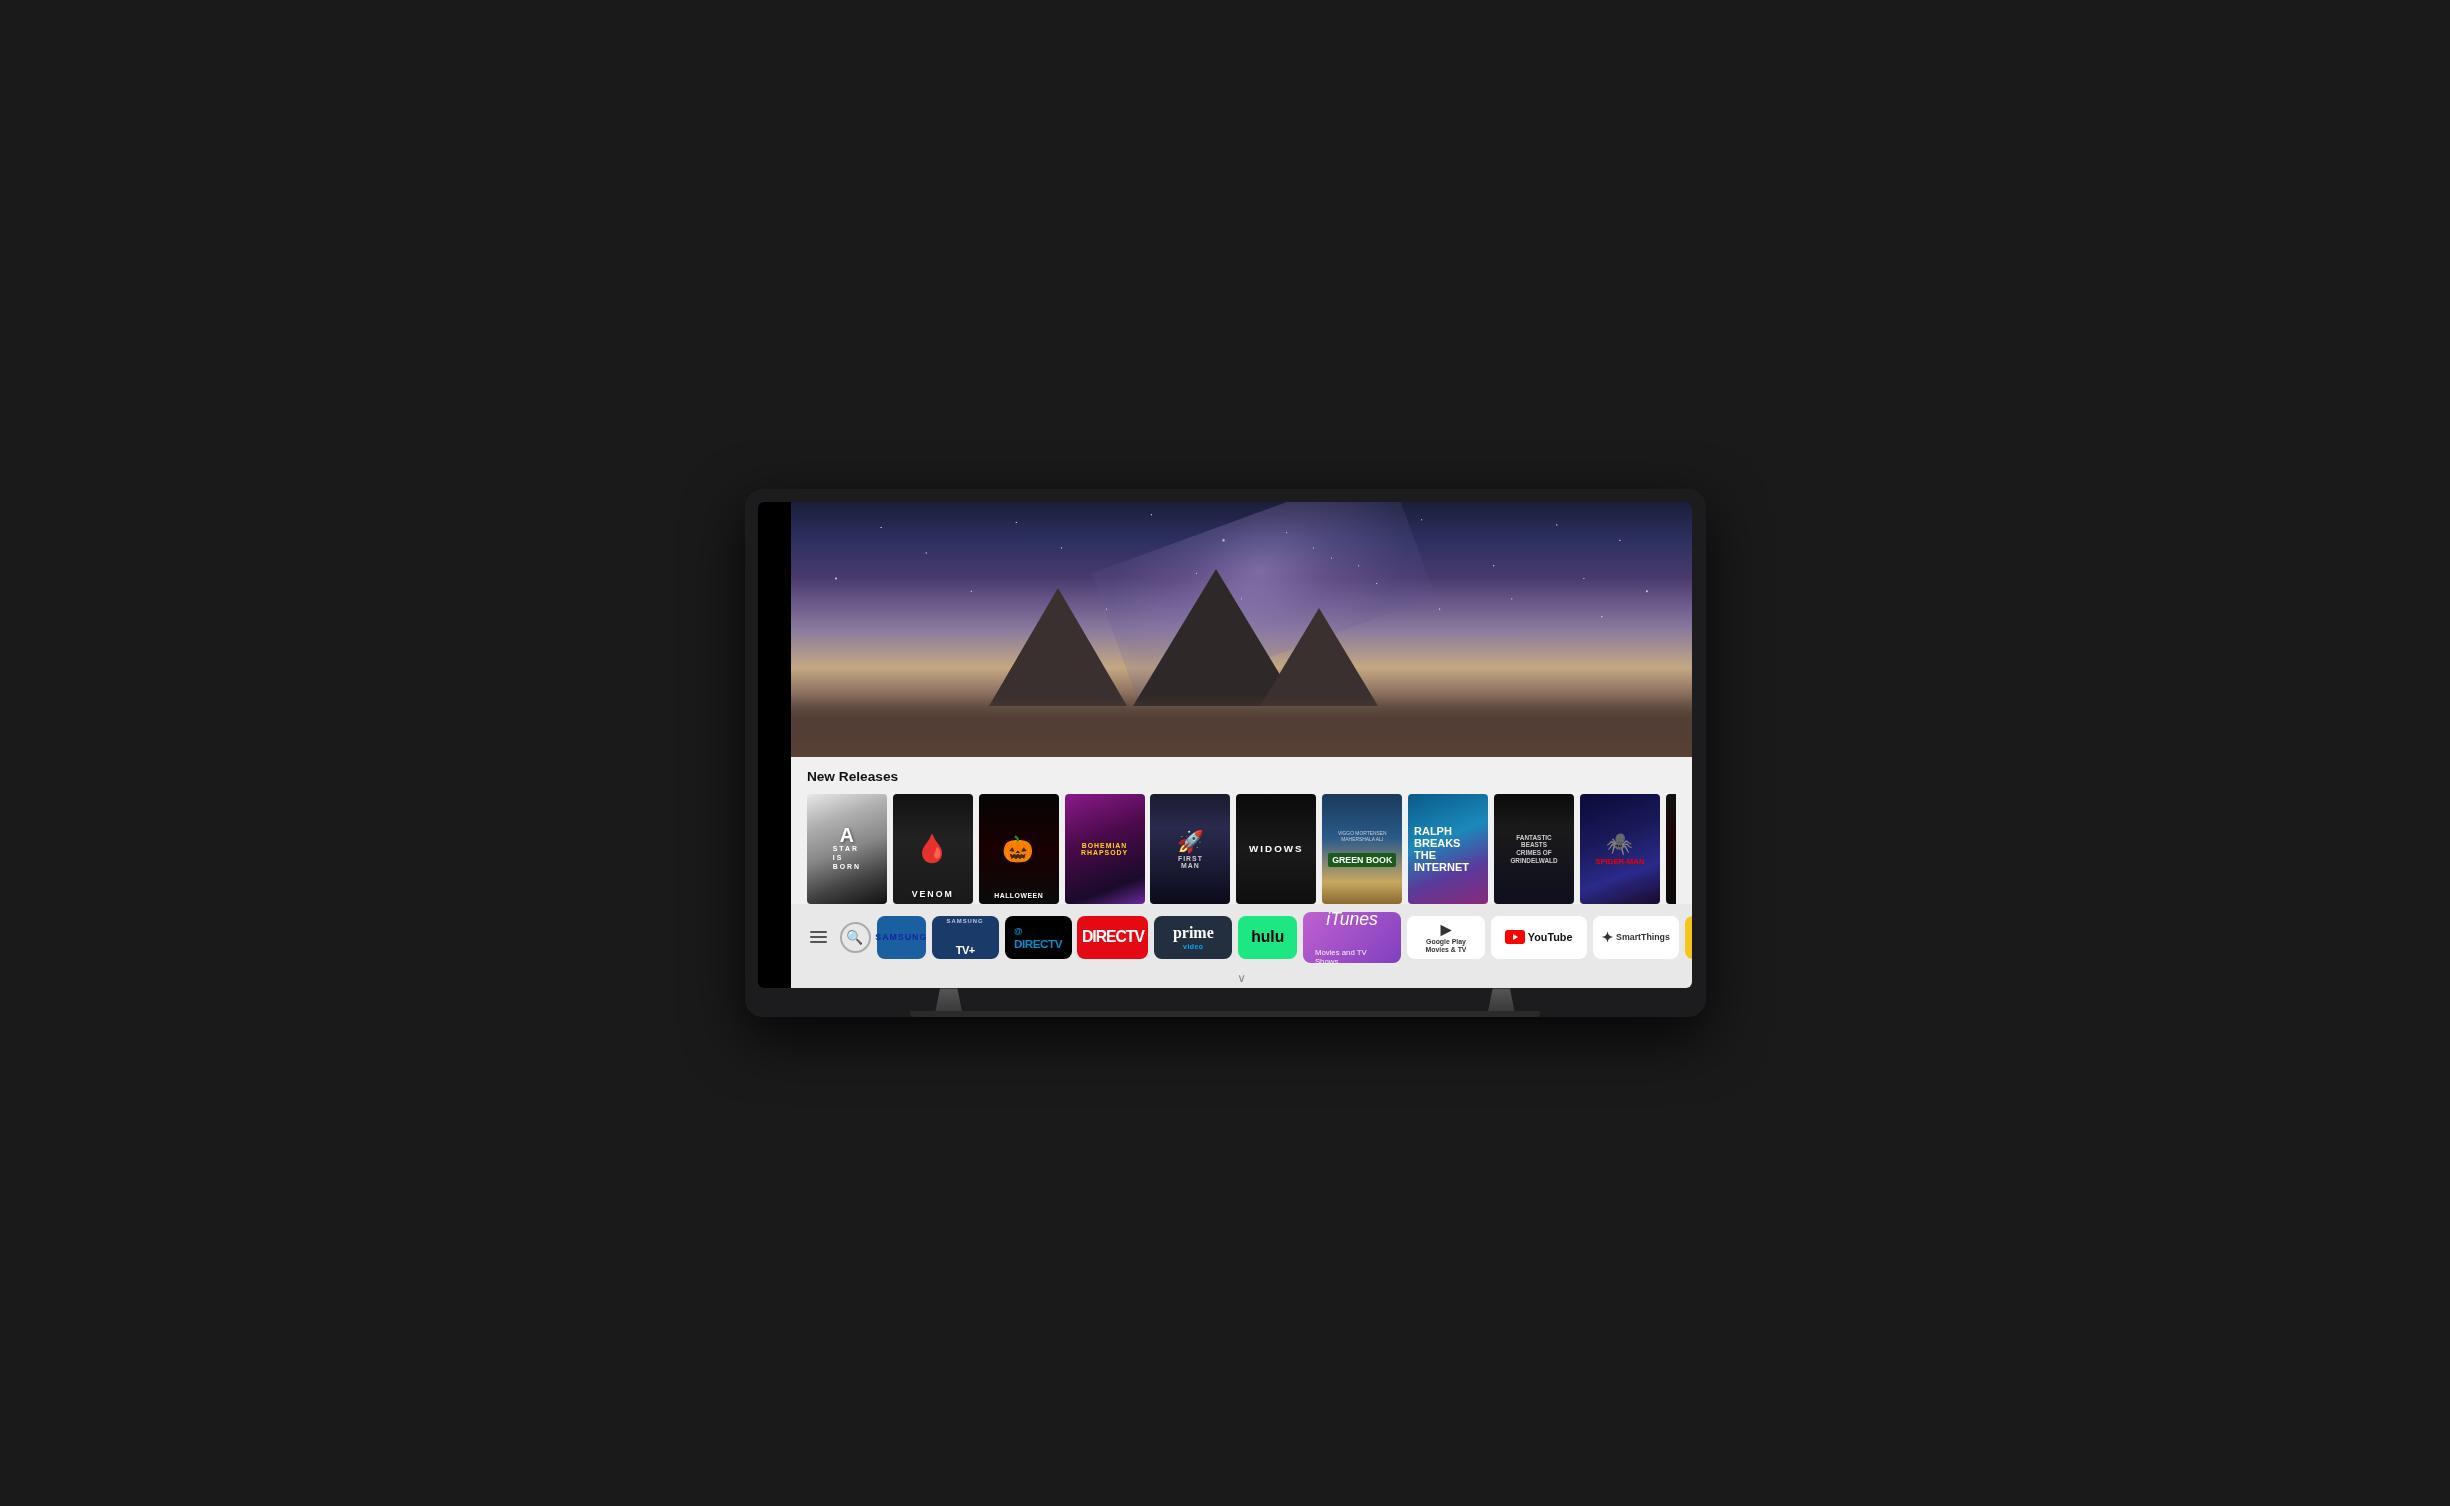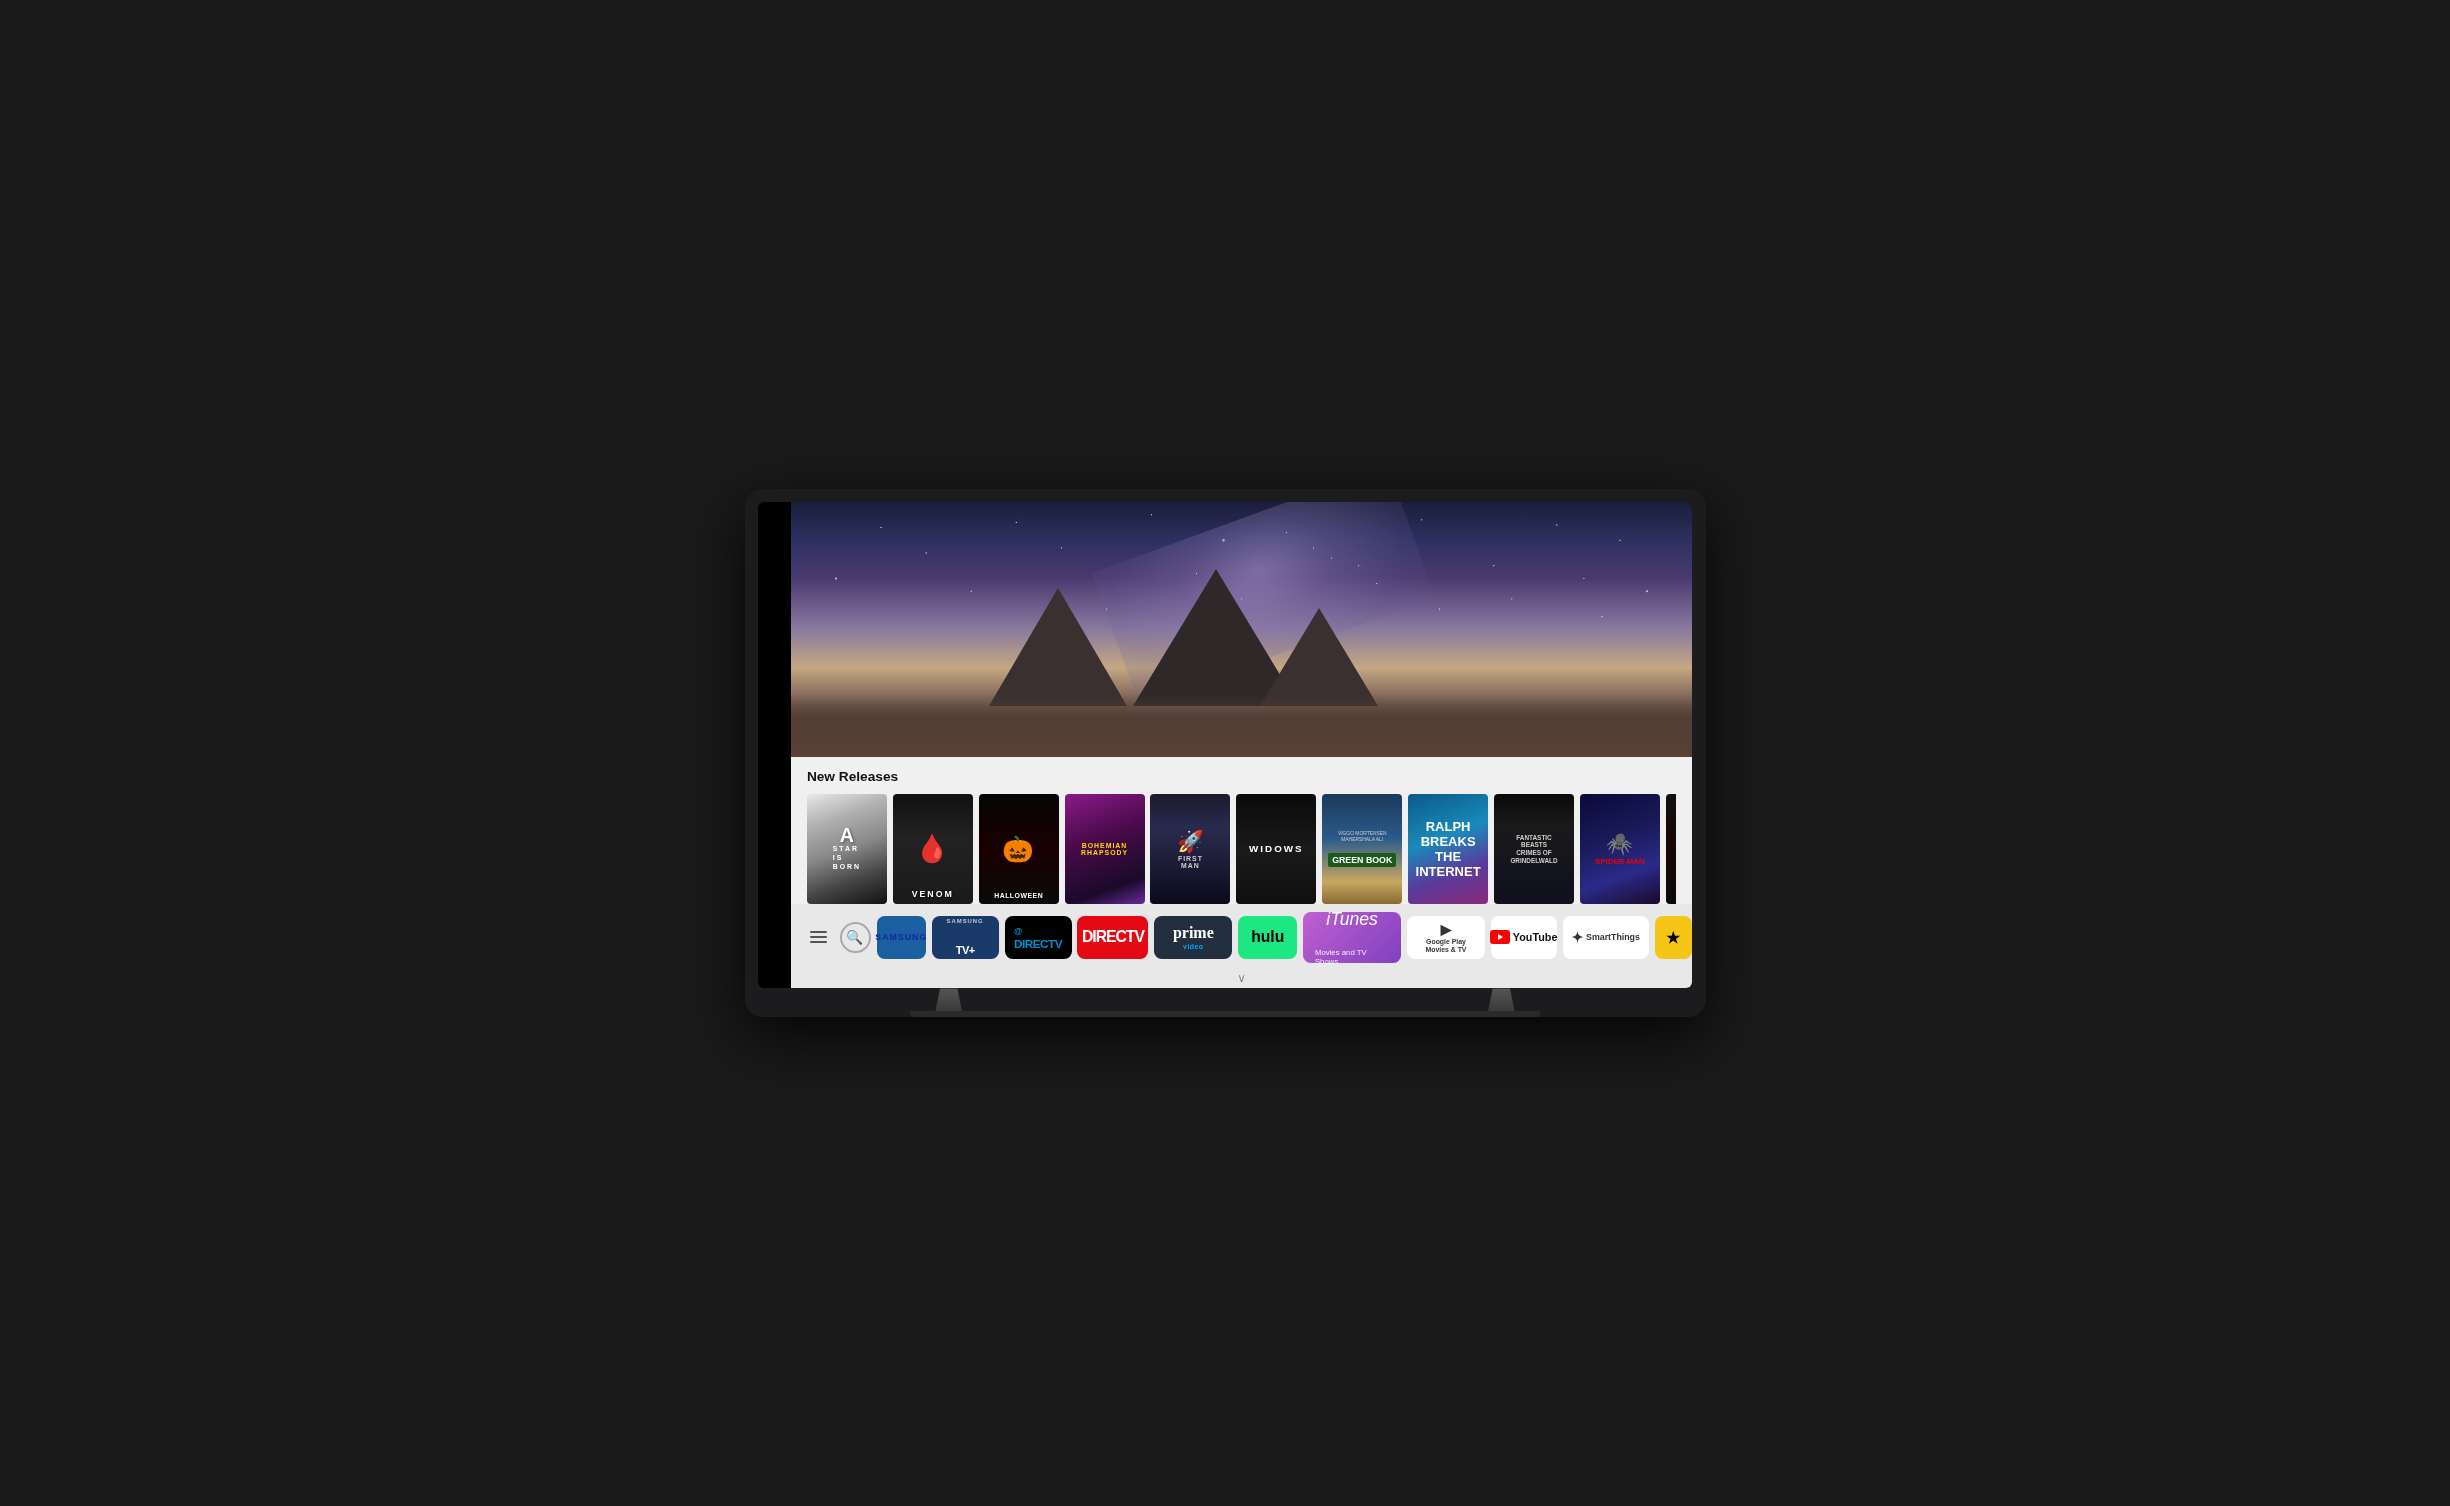--- a/index.html
+++ b/index.html
@@ -326,21 +326,21 @@
 
     .tile-googleplay {
       background: #fff;
       width: 78px;
       font-size: 7.8px;
       color: #333;
     }
 
     .tile-youtube {
       background: #fff;
-      width: 66px;
+      width: 96px;
       font-size: 10.8px;
       color: #333;
     }
 
     .tile-smartthings {
       background: #fff;
       width: 86px;
       font-size: 8.8px;
       color: #333;
     }
@@ -410,24 +410,24 @@
       font-size: 8.8px;
       font-weight: 700;
       color: #fff;
       text-align: center;
       background: #1a5a1a;
       padding: 2px 3.9px;
       border-radius: 2px;
     }
 
     .wreck-it-text {
-      font-size: 13px;
+      font-size: 11px;
       font-weight: 900;
       color: #fff;
-      text-align: center;
+      text-align: left;
     }
 
     .crimes-text {
       font-size: 6.4px;
       font-weight: 700;
       color: #ccc;
       text-align: center;
       line-height: 1.2;
     }
 

